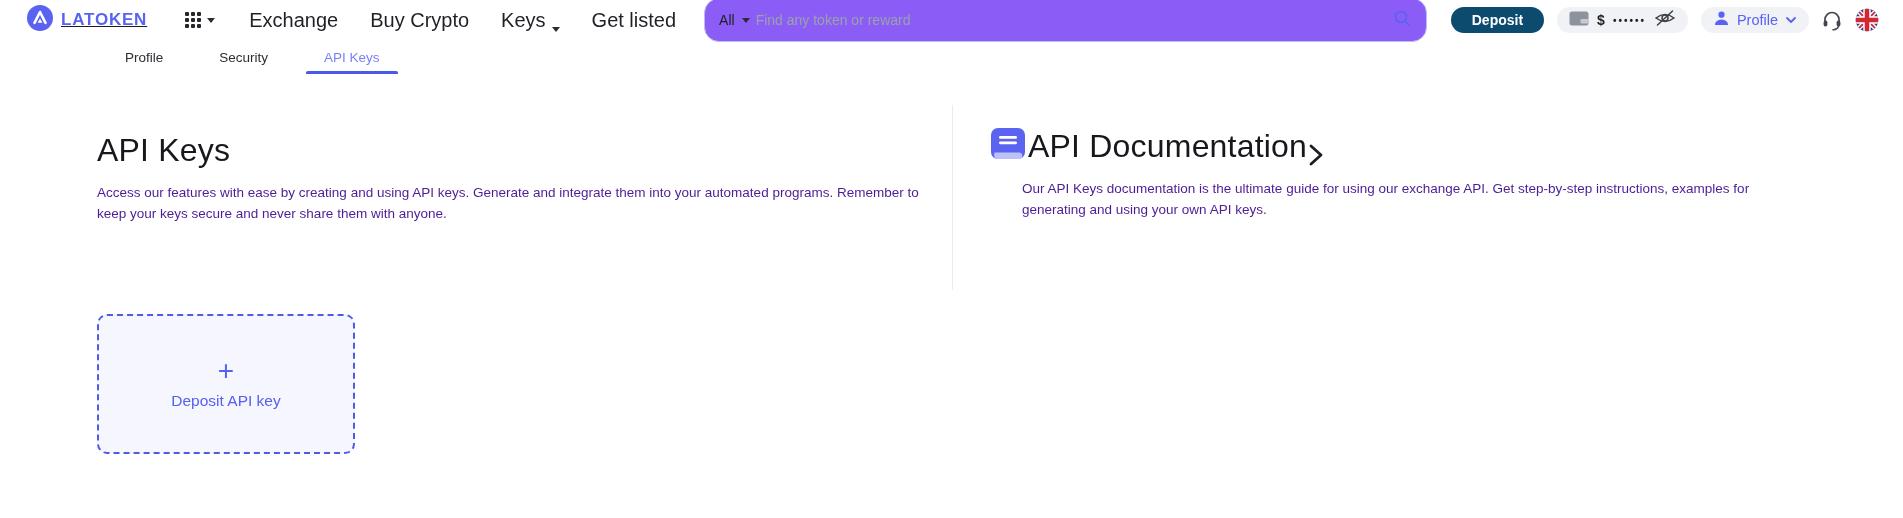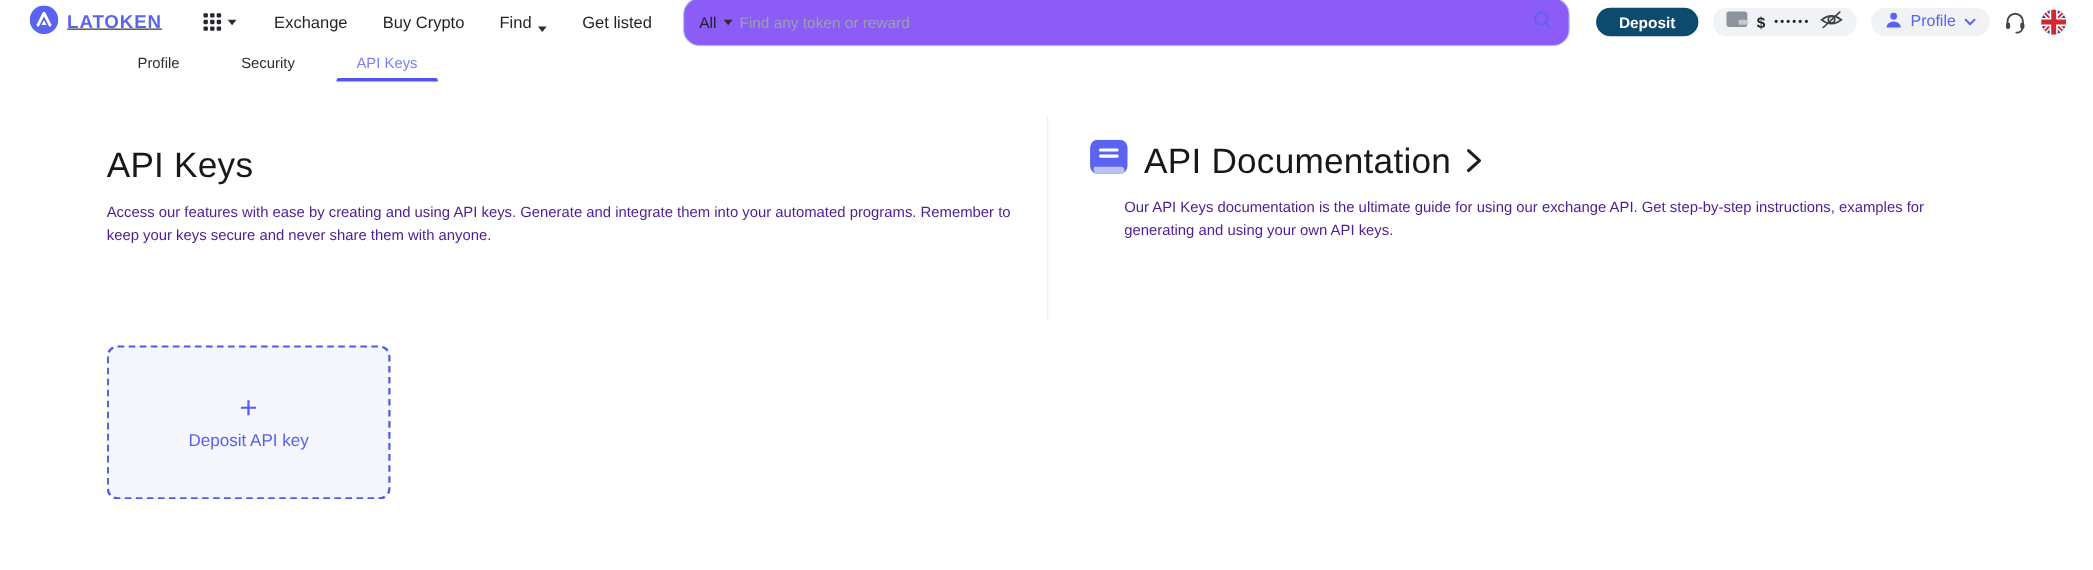--- a/index.html
+++ b/index.html
@@ -8,21 +8,21 @@
 
   
   .topbar { height: 40px; display: flex; align-items: center; padding: 0 24px 0 27px; }
   .logo { display: flex; align-items: center; gap: 8px; cursor: pointer; text-decoration: underline; }
   .brand-text { color: #5a63f1; font-weight: 700; font-size: 17px; letter-spacing: 0.8px; }
   .grid-btn { margin-left: 38px; display: flex; align-items: center; gap: 6px; cursor: pointer; }
   .grid-icon { display: grid; grid-template-columns: repeat(3, 4px); grid-gap: 2px; }
   .grid-icon i { width: 4px; height: 4px; background: #25272c; border-radius: 1px; }
   .caret { width: 0; height: 0; border-left: 4px solid transparent; border-right: 4px solid transparent; border-top: 5px solid #2a2d33; }
   .main-nav { display: flex; align-items: center; gap: 32px; margin-left: 34px; }
-  .nav-link { font-size: 15px; font-weight: 500; color: #1f2126; cursor: pointer; display: flex; align-items: flex-end; gap: 6px; white-space: nowrap; }
+  .nav-link { font-size: 20px; font-weight: 500; color: #1f2126; cursor: pointer; display: flex; align-items: flex-end; gap: 6px; white-space: nowrap; }
 
   .search-pill { flex: 1; margin: 0 24px 0 28px; height: 44px; border: 1px solid #b9bdf0; border-radius: 15px; display: flex; align-items: center; padding: 0 14px; background: #8b5cf6; }
   .search-filter { display: flex; align-items: center; gap: 7px; font-size: 14px; font-weight: 500; color: #1d1f24; cursor: pointer; }
   .search-input { flex: 1; border: none; outline: none; background: transparent; margin-left: 6px; font-family: "Liberation Sans", sans-serif; font-size: 14px; color: #202124; }
   .search-input::placeholder { color: #9aa2ab; }
 
   .deposit-btn { height: 26px; padding: 0 21px; border: none; border-radius: 14px; background: #0c4a6e; color: #fff; font-family: "Liberation Sans", sans-serif; font-size: 14px; font-weight: 700; cursor: pointer; white-space: nowrap; }
   .pill { height: 26px; border-radius: 14px; background: #f0f2f6; display: flex; align-items: center; padding: 0 12px; margin-left: 13px; cursor: pointer; }
   .wallet-pill { gap: 8px; }
   .currency { font-size: 14px; font-weight: 600; color: #1d1f24; }
@@ -38,21 +38,21 @@
 
   
   .main { position: relative; height: 444px; }
   .divider { position: absolute; left: 952px; top: 31px; width: 1px; height: 185px; background: #ebebee; }
 
   .left-col { position: absolute; left: 97px; top: 56px; width: 840px; }
   .section-title { font-size: 32px; line-height: 40px; font-weight: 500; color: #17181c; letter-spacing: 0.2px; }
   .section-desc { margin-top: 12px; font-size: 13.5px; line-height: 21px; color: #4c1d95; }
 
   .right-col { position: absolute; left: 990px; top: 52px; }
-  .right-head { display: flex; align-items: center; gap: 14px; cursor: pointer; }
+  .right-head { display: flex; align-items: flex-end; gap: 2px; cursor: pointer; }
   .right-col .section-desc { margin-left: 32px; width: 748px; }
 
   .create-box { position: absolute; left: 97px; top: 240px; width: 258px; height: 140px; border: 2px dashed #4e5ae8; border-radius: 10px; background: #f6f7fe; display: flex; flex-direction: column; align-items: center; justify-content: center; gap: 8px; cursor: pointer; }
   .plus-glyph { color: #5560ee; font-size: 28px; font-weight: 400; line-height: 26px; }
   .create-label { color: #5560ee; font-size: 15.5px; font-weight: 500; }
 </style>
 </head>
 <body>
 
 <header class="topbar">
@@ -83,21 +83,21 @@
   </div>
 
   <nav class="main-nav">
     <span class="nav-link">
         <span>Exchange</span>
       </span>
     <span class="nav-link">
         <span>Buy Crypto</span>
       </span>
     <span class="nav-link">
-        <span>Find</span>
+        <span>Keys</span>
         <span class="caret"></span>
       </span>
     <span class="nav-link">
         <span>Get listed</span>
       </span>
   </nav>
 
   <div class="search-pill">
     <span class="search-filter">
       <span>All</span>

